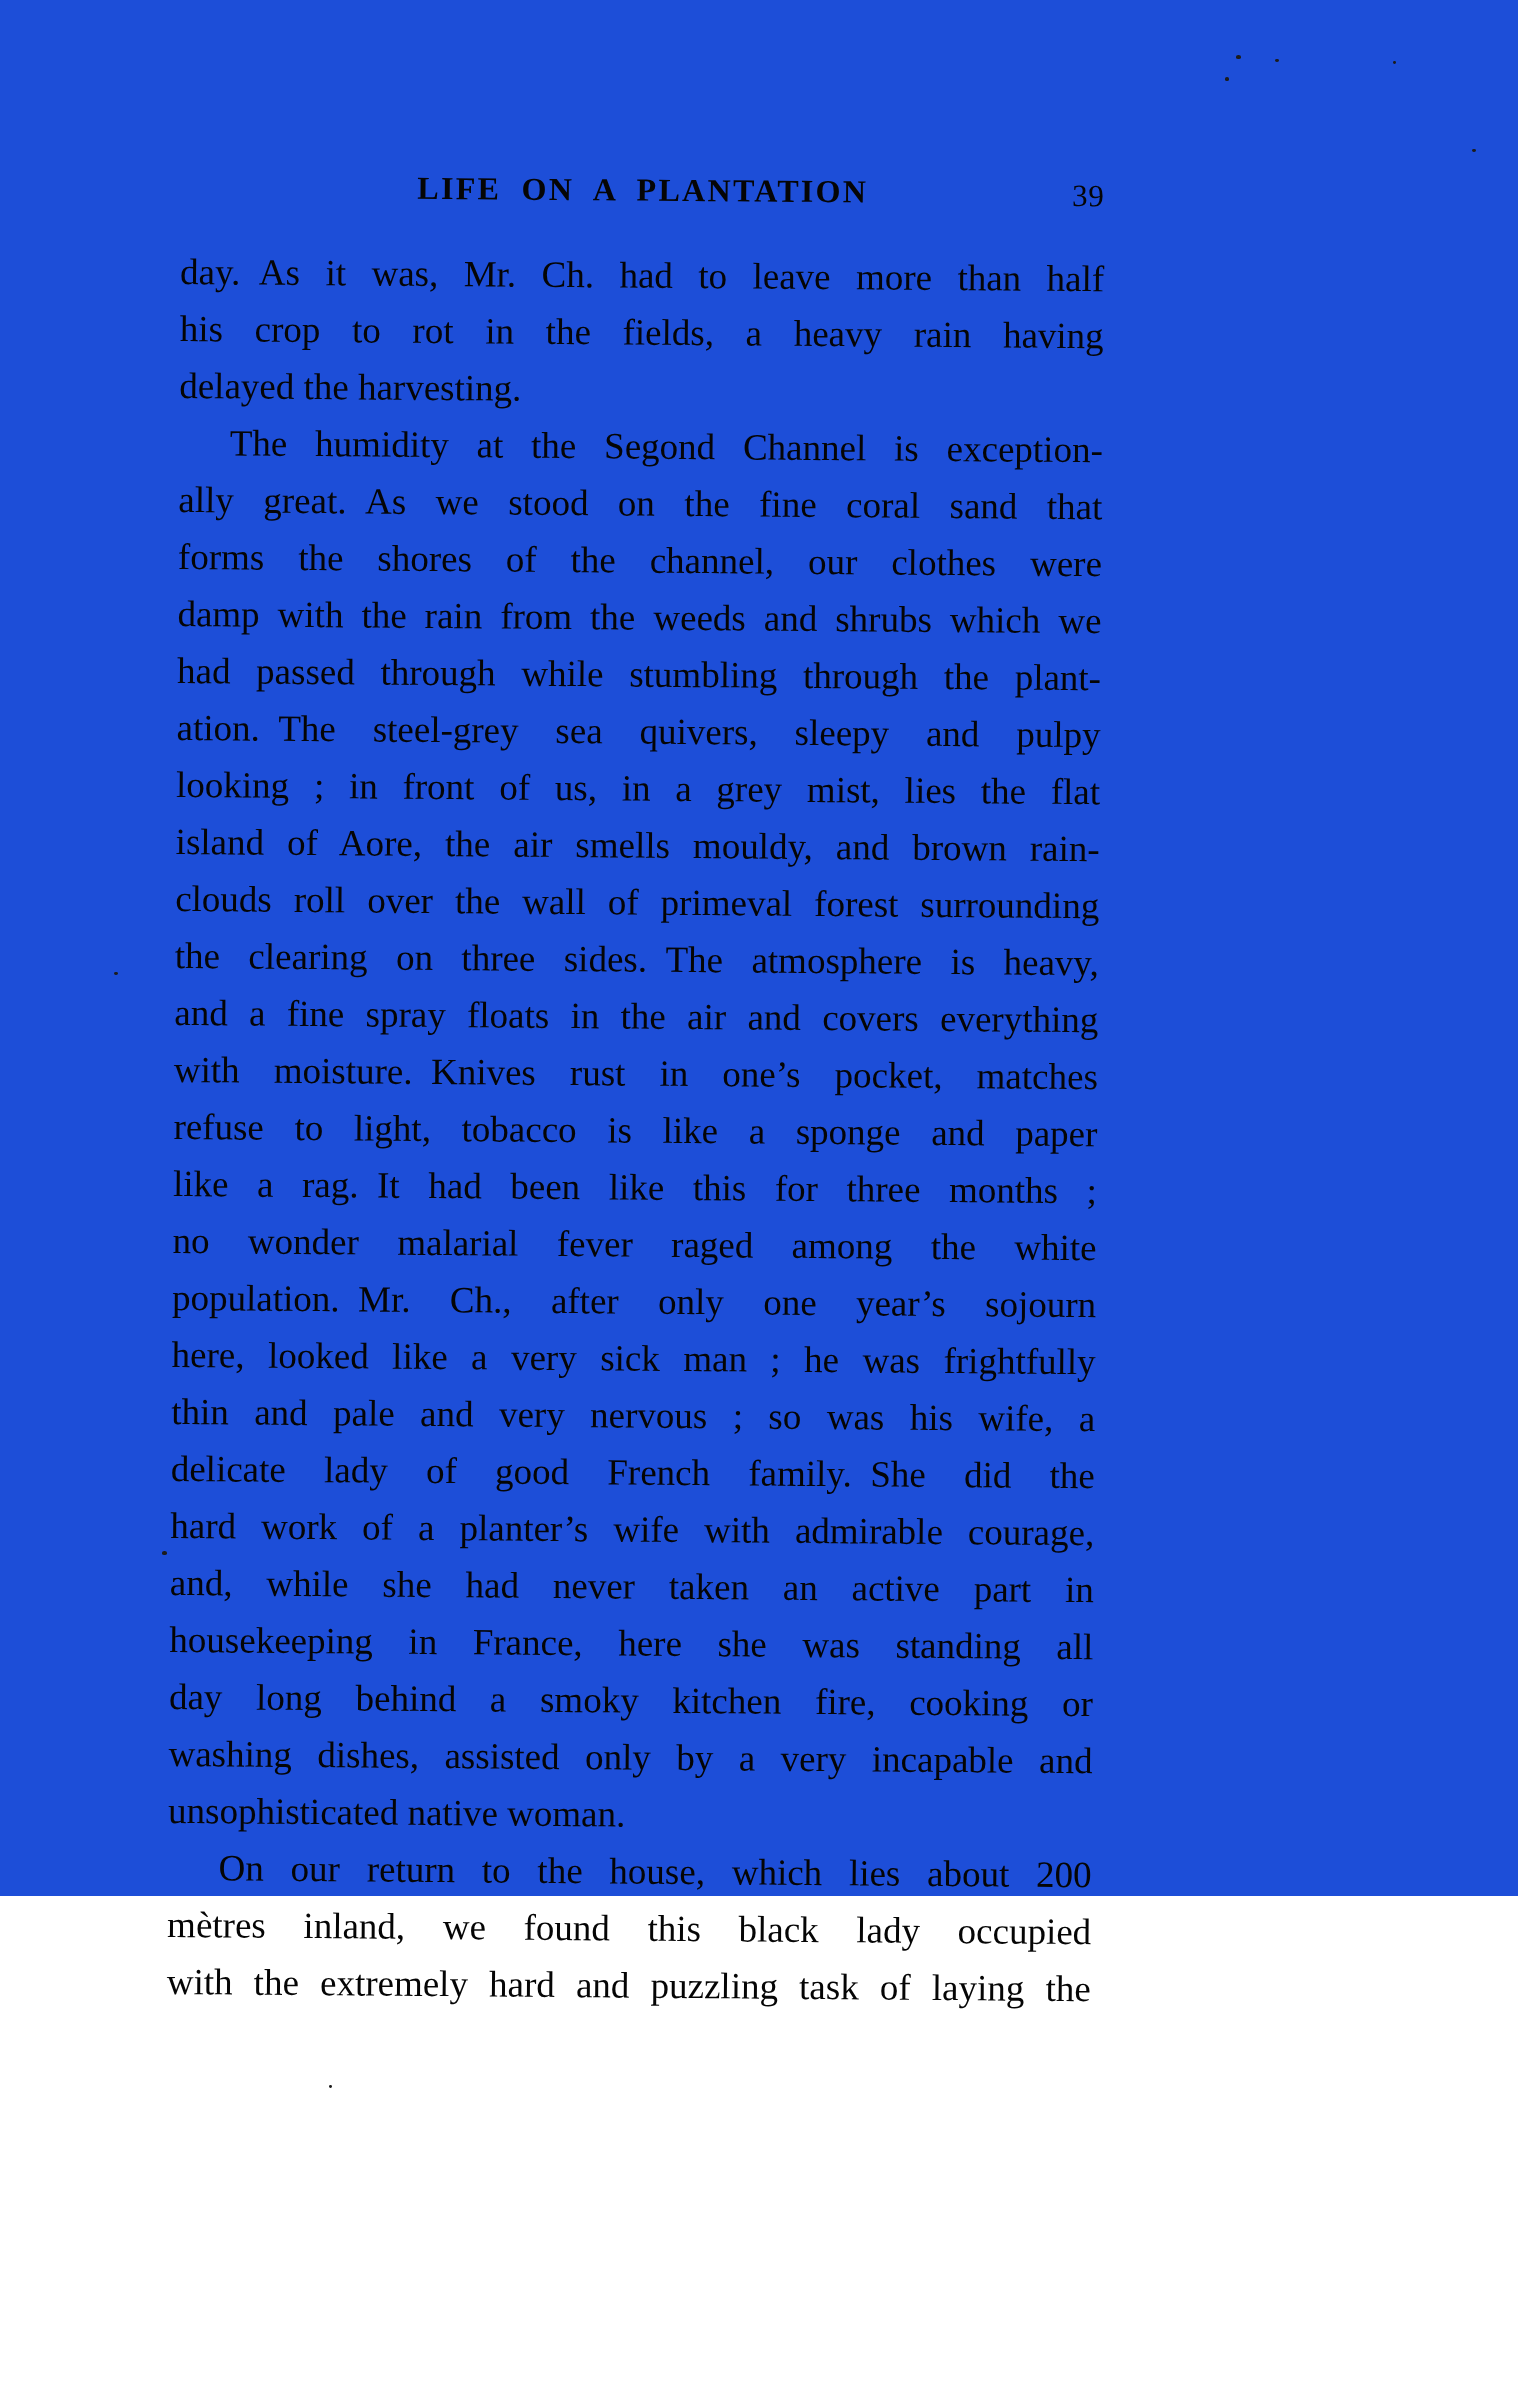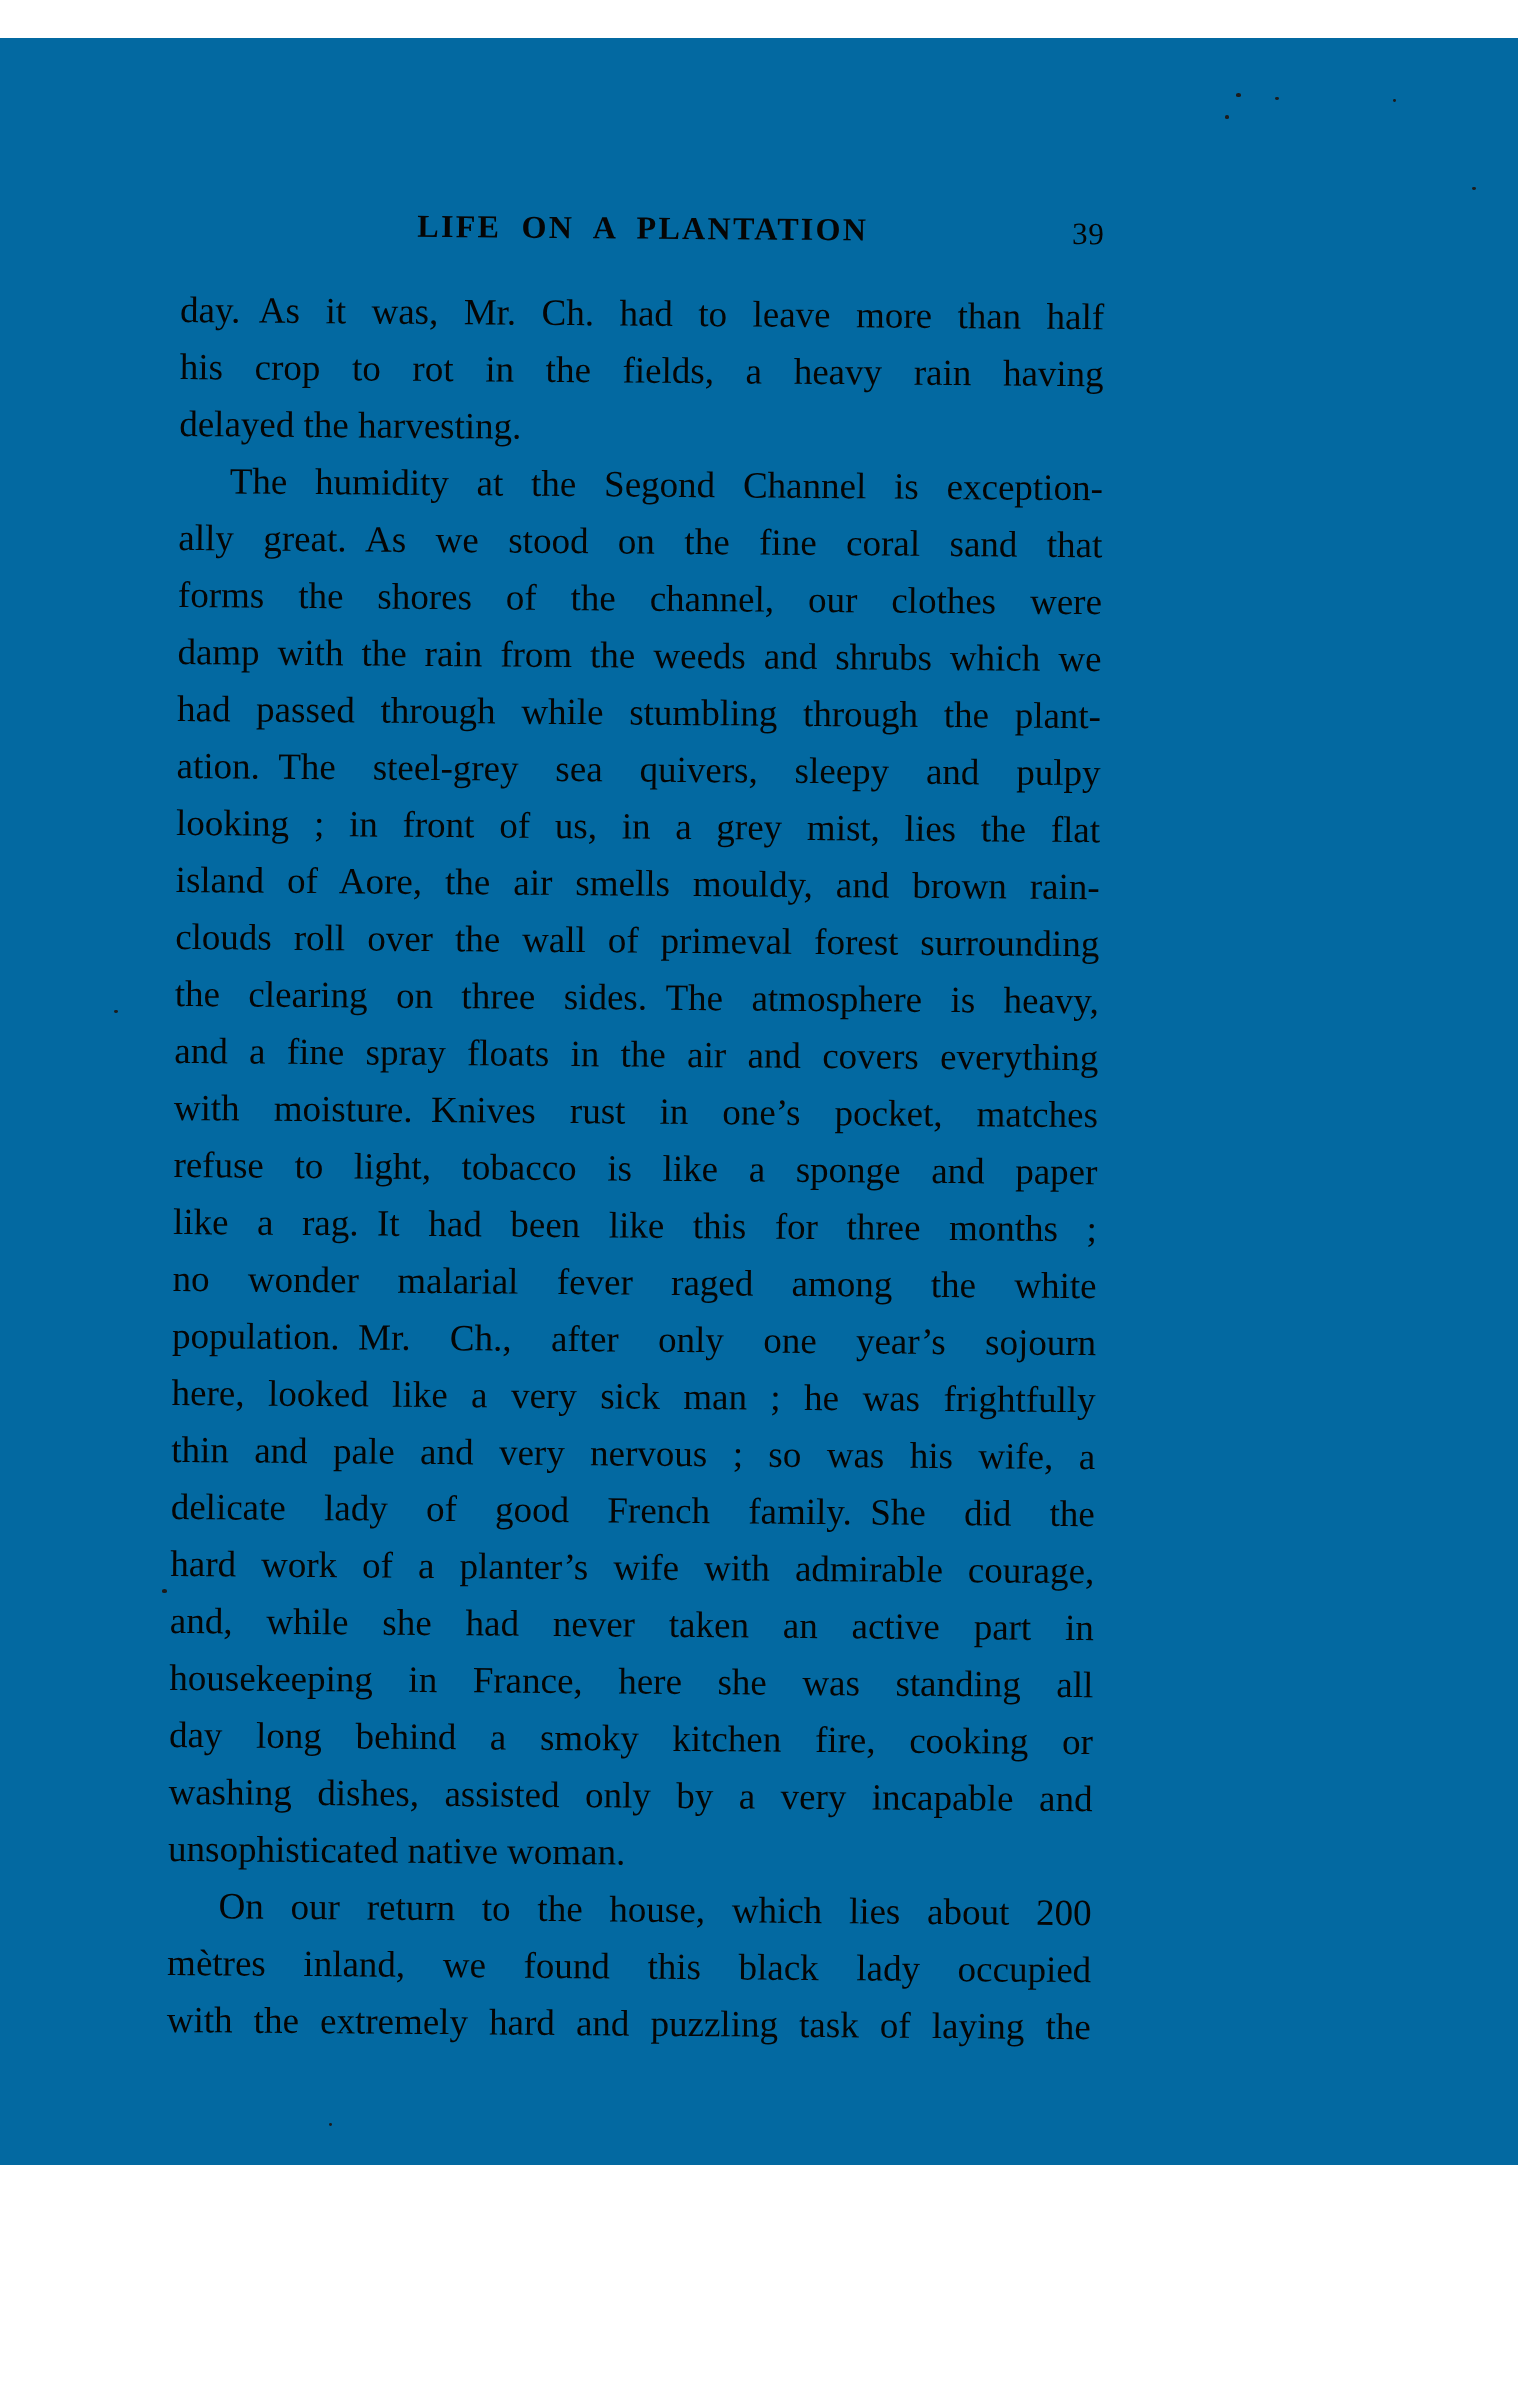--- a/index.html
+++ b/index.html
@@ -6,23 +6,22 @@
   html, body { margin: 0; padding: 0; }
   body {
     width: 1518px; height: 2401px;
     background: #ffffff;
     font-family: "Liberation Serif", "DejaVu Serif", serif;
     color: #050505;
     overflow: hidden;
   }
   .page {
     position: relative;
-    width: 1518px; height: 2127px;
-    background: #0369a1;
-    margin-top: 38px;
+    width: 1518px; height: 1896px;
+    background: #1d4ed8;
   }
   
   .sheet {
     position: absolute; inset: 0;
     transform: rotate(0.45deg);
     transform-origin: 181px 169px;
   }
   .running-head {
     position: absolute;
     top: 168px; left: 181px; width: 924px;

